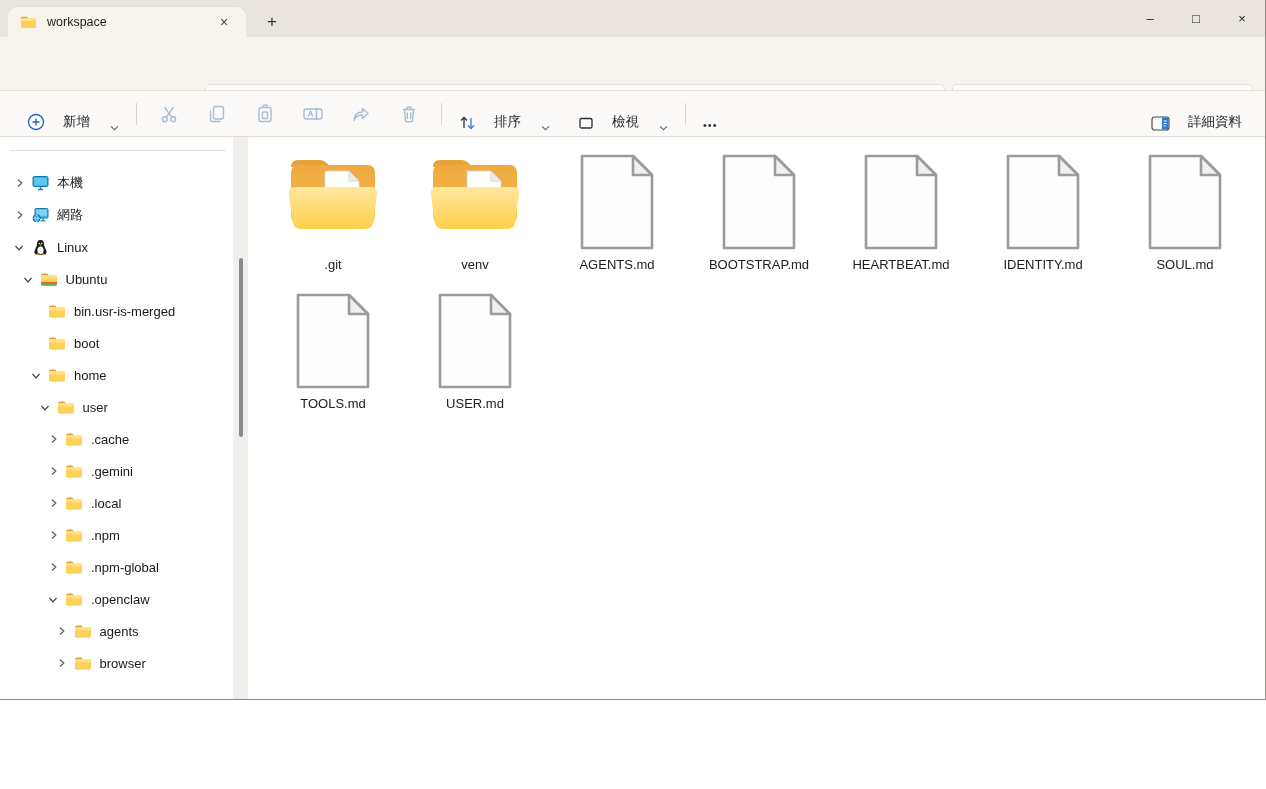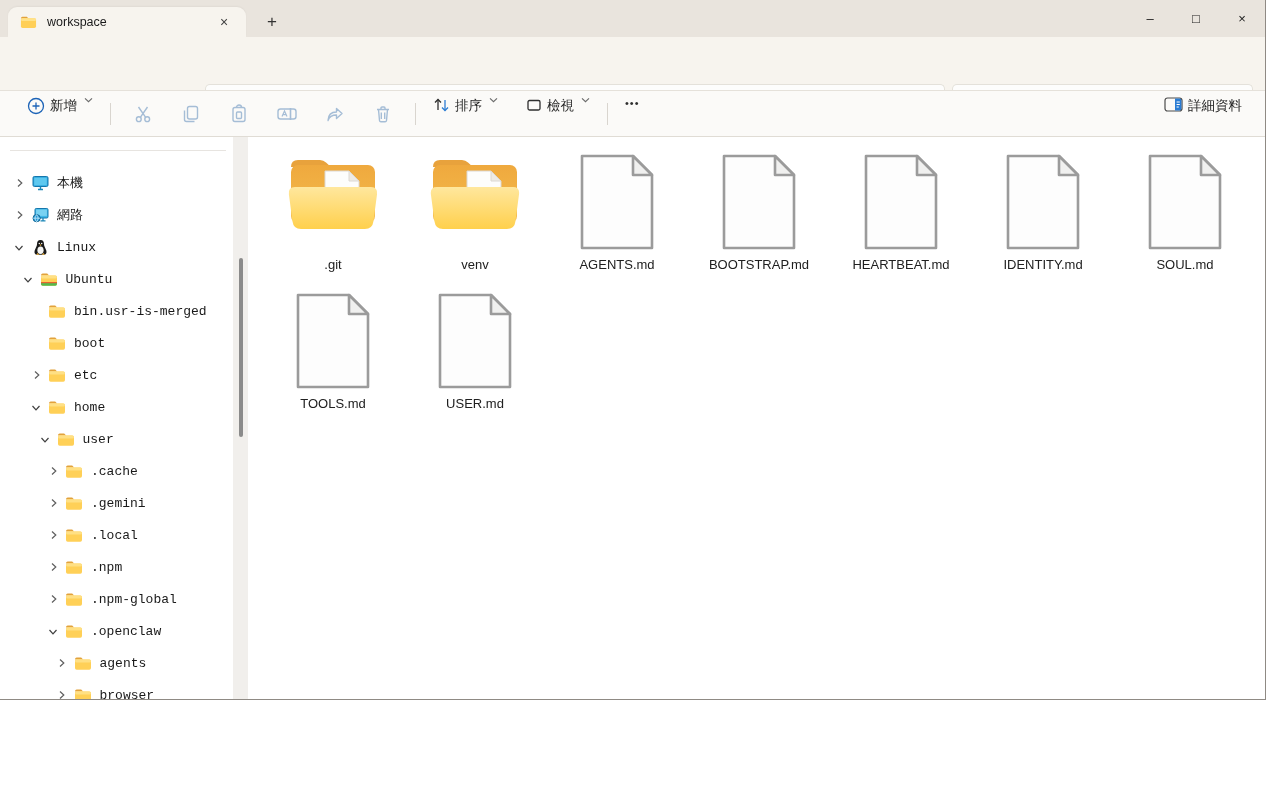--- a/index.html
+++ b/index.html
@@ -36,34 +36,34 @@
                border:1px solid #e4e1da; border-bottom-color:#cfcbc4; border-radius:5px;
                display:flex; align-items:center; padding:0 12px; }
   .search-text { flex:1; font-size:13.5px; color:#757470; border:none; outline:none; background:transparent;
                  font-family:inherit; }
   .search-text::placeholder { color:#757470; }
 
   
   .toolbar { position:absolute; left:0; top:90px; width:100%; height:47px; background:#fbfaf8;
              border-top:1px solid #e5e1da; border-bottom:1px solid #e0dcd5;
              display:flex; align-items:center; }
-  .tb-btn { display:flex; align-items:flex-start; gap:5px; height:34px; padding:0 9px; border-radius:4px;
+  .tb-btn { display:flex; align-items:flex-end; gap:18px; height:34px; padding:0 9px; border-radius:4px;
             font-size:13.5px; color:#1f1f1f; white-space:nowrap; }
   .tb-sep { width:1px; height:22px; background:#d9d5cf; margin:0 8px; }
   .tb-icon-btn { width:40px; height:34px; display:flex; align-items:center; justify-content:center; border-radius:4px; }
   .tb-right { margin-left:auto; margin-right:14px; }
   .chev-down { margin-left:2px; display:flex; }
 
   
   .body { position:absolute; left:0; top:137px; width:100%; height:624px; display:flex; overflow:hidden; background:#fff; }
   .sidebar { position:relative; width:248px; height:100%; background:#fff; flex:none; }
   .sb-gutter { position:absolute; right:0; top:0; width:15px; height:100%; background:#f1efec; }
   .sb-thumb { position:absolute; right:5px; top:121px; width:4px; height:179px; background:#8b8b8b; border-radius:2px; }
   .sb-divider { position:absolute; left:10px; right:22px; top:13px; border-top:1px solid #e7e4e0; }
-  .tree { position:absolute; left:0; top:30px; width:233px;font-family:Liberation Mono, monospace; }
+  .tree { position:absolute; left:0; top:30px; width:233px; }
   .tree-row { height:32px; display:flex; align-items:center; font-size:13px; color:#191919; border-radius:4px; }
   .tree-chev { width:22px; flex:none; display:flex; align-items:center; justify-content:center; }
   .tree-ico { width:20px; flex:none; display:flex; align-items:center; justify-content:center; margin-right:7px; }
   .tree-label { white-space:nowrap; }
 
   .main { position:relative; flex:1; height:100%; background:#fff; }
   .grid { display:flex; flex-wrap:wrap; padding:11px 0 0 14px; }
   .cell { width:142px; height:139px; display:flex; flex-direction:column; align-items:center; border-radius:4px; }
   .cell-icon { height:106px; display:flex; align-items:flex-start; justify-content:center; padding-top:5px; }
   .cell-label { font-size:13px; color:#202020; margin-top:3px; white-space:nowrap; }
@@ -349,35 +349,20 @@
           <div class="tree-row" style="padding-left: 25px;">
             <span class="tree-chev"></span>
             <span class="tree-ico">
               <svg width="18" height="15" viewBox="0 0 18 15">
                 <path d="M1 3.2 q0-1.7 1.7-1.7 h4.5 l1.9 2.1 h-8.1 z" fill="#e2a23b"></path>
                 <rect x="1" y="3.4" width="16" height="10.4" rx="1.7" fill="#ffd057"></rect>
                 <rect x="1" y="3.4" width="16" height="3.2" rx="1.6" fill="#ffe084"></rect>
               </svg>
             </span>
             <span class="tree-label">boot</span>
-          </div>
-          <div class="tree-row" style="padding-left: 25px;">
-            <span class="tree-chev">
-              <svg width="9" height="10" viewBox="0 0 9 10" fill="none" stroke="#5f5f5f" stroke-width="1.2">
-                <path d="M3 1.5 L6.8 5 L3 8.5"></path>
-              </svg>
-            </span>
-            <span class="tree-ico">
-              <svg width="18" height="15" viewBox="0 0 18 15">
-                <path d="M1 3.2 q0-1.7 1.7-1.7 h4.5 l1.9 2.1 h-8.1 z" fill="#e2a23b"></path>
-                <rect x="1" y="3.4" width="16" height="10.4" rx="1.7" fill="#ffd057"></rect>
-                <rect x="1" y="3.4" width="16" height="3.2" rx="1.6" fill="#ffe084"></rect>
-              </svg>
-            </span>
-            <span class="tree-label">etc</span>
           </div>
           <div class="tree-row" style="padding-left: 25px;">
             <span class="tree-chev">
               <svg width="10" height="9" viewBox="0 0 10 9" fill="none" stroke="#3f3f3f" stroke-width="1.2">
                 <path d="M1.5 3 L5 6.8 L8.5 3"></path>
               </svg>
             </span>
             <span class="tree-ico">
               <svg width="18" height="15" viewBox="0 0 18 15">
                 <path d="M1 3.2 q0-1.7 1.7-1.7 h4.5 l1.9 2.1 h-8.1 z" fill="#e2a23b"></path>

